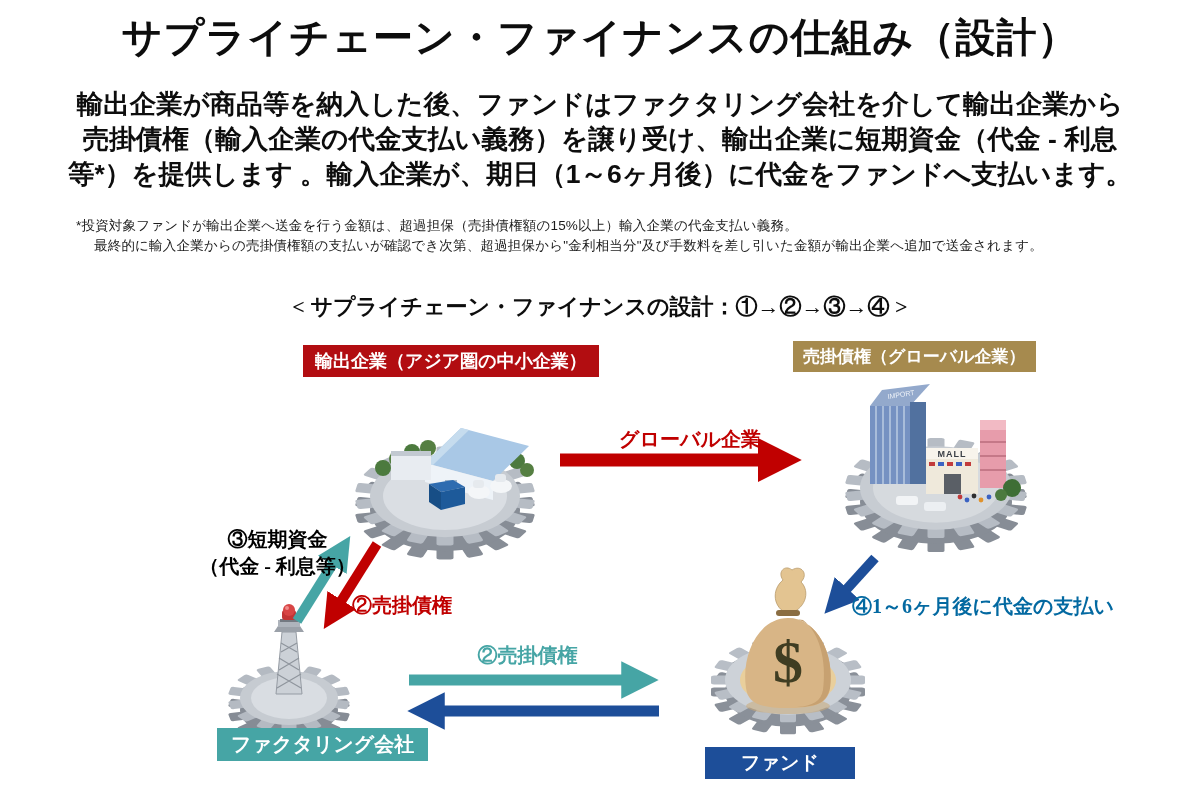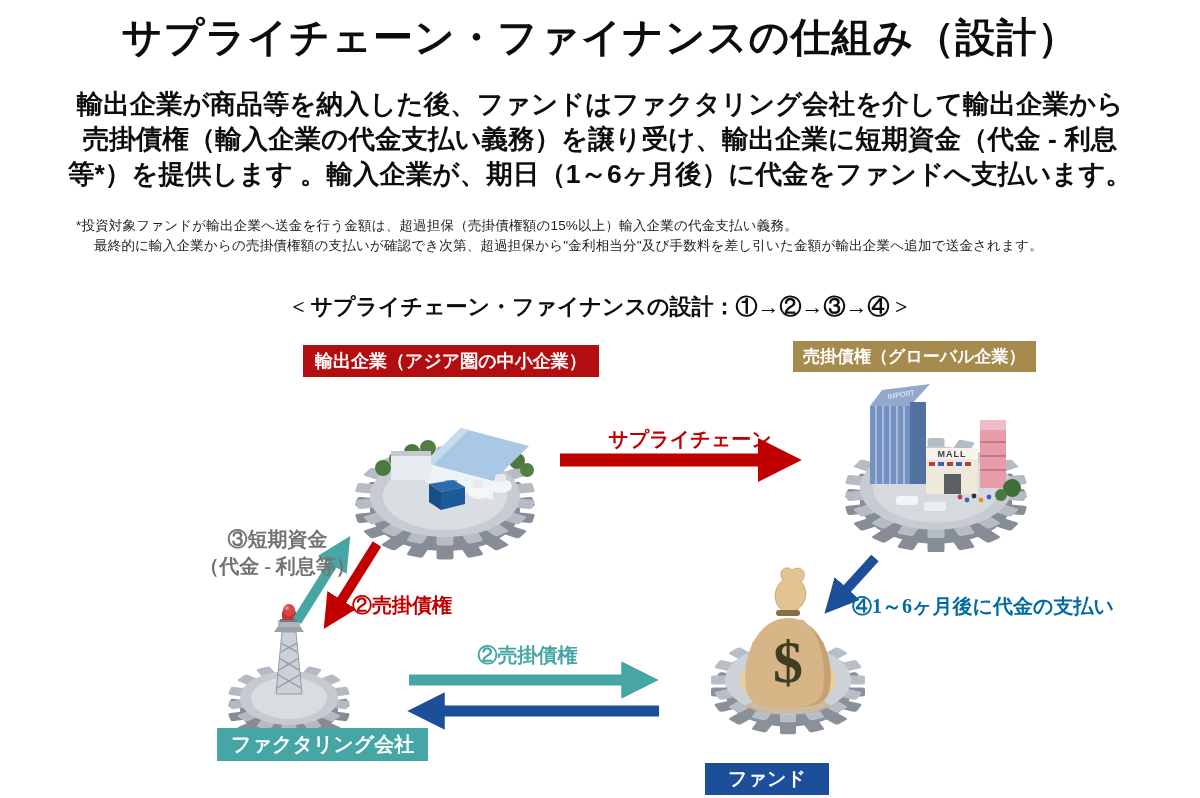--- a/index.html
+++ b/index.html
@@ -14,26 +14,26 @@
   .fn2{top:237px;left:94px;}
   .dheading{position:absolute;top:292px;left:0;width:100%;text-align:center;
             font-size:22px;font-weight:bold;font-family:"Liberation Serif",serif;color:#0d0d0d;}
   .diagram{position:absolute;top:330px;left:0;width:1200px;height:468px;}
   .illus{position:absolute;}
   .node-label{position:absolute;color:#fff;font-family:"Liberation Serif",serif;
               font-weight:bold;text-align:center;white-space:nowrap;}
   .exporter {left:303px;top:15px;background:#b20d11;font-size:18px;padding:4px 12px;text-align:center;}
   .importer {left:793px;top:11px;background:#a68a4e;font-size:17px;padding:4px 10px;}
   .factoring{left:217px;top:398px;background:#46a5a5;font-size:20px;padding:3px 14px;}
-  .fund     {left:705px;top:433px;background:#1d4e99;font-size:19px;width:124px;
+  .fund     {left:705px;top:417px;background:#1d4e99;font-size:19px;width:150px;
              padding:3px 12px;box-sizing:border-box;}
   .flow-label{position:absolute;font-family:"Liberation Serif",serif;font-weight:bold;
               font-size:20px;white-space:pre-line;}
   .lab-delivery  {left:590px;top:96px; width:200px;text-align:center;color:#c00000;}
-  .lab-funds-left{left:170px;top:196px;width:215px;text-align:center;color:#737373;line-height:27px;}
+  .lab-funds-left{left:170px;top:196px;width:215px;text-align:center;color:#000000;line-height:27px;}
   .lab-recv-left {left:352px;top:262px;color:#c00000;}
   .lab-recv-mid  {left:430px;top:312px;width:195px;text-align:center;color:#46a5a5;}
   .lab-funds-mid {left:383px;top:388px;width:300px;text-align:center;color:#1d4e99;}
   .lab-payment   {left:852px;top:263px;color:#0369a1;}
   .arrows{position:absolute;left:0;top:0;width:1200px;height:468px;pointer-events:none;}
 </style>
 </head>
 <body>
 
 <div class="page">
@@ -326,21 +326,21 @@
       <line x1="409" y1="350" x2="625" y2="350" stroke="#46a5a5" stroke-width="11" marker-end="url(#mteal)"></line>
       <line x1="659" y1="381" x2="441" y2="381" stroke="#1d4e99" stroke-width="11" marker-end="url(#mblue)"></line>
       <line x1="875" y1="228" x2="845" y2="261" stroke="#1d4e99" stroke-width="10" marker-end="url(#mblue)"></line>
     </svg>
 
     <div class="node-label exporter">輸出企業（アジア圏の中小企業）</div>
     <div class="node-label importer">売掛債権（グローバル企業）</div>
     <div class="node-label factoring">ファクタリング会社</div>
     <div class="node-label fund">ファンド</div>
 
-    <div class="flow-label lab-delivery">サプライチェーン</div>
+    <div class="flow-label lab-delivery">グローバル企業</div>
     <div class="flow-label lab-funds-left">③短期資金
 （代金 - 利息等）</div>
     <div class="flow-label lab-recv-left">②売掛債権</div>
     <div class="flow-label lab-recv-mid">②売掛債権</div>
     <div class="flow-label lab-payment">④1～6ヶ月後に代金の支払い</div>
 
   </div>
 </div>
 
 </body></html>

